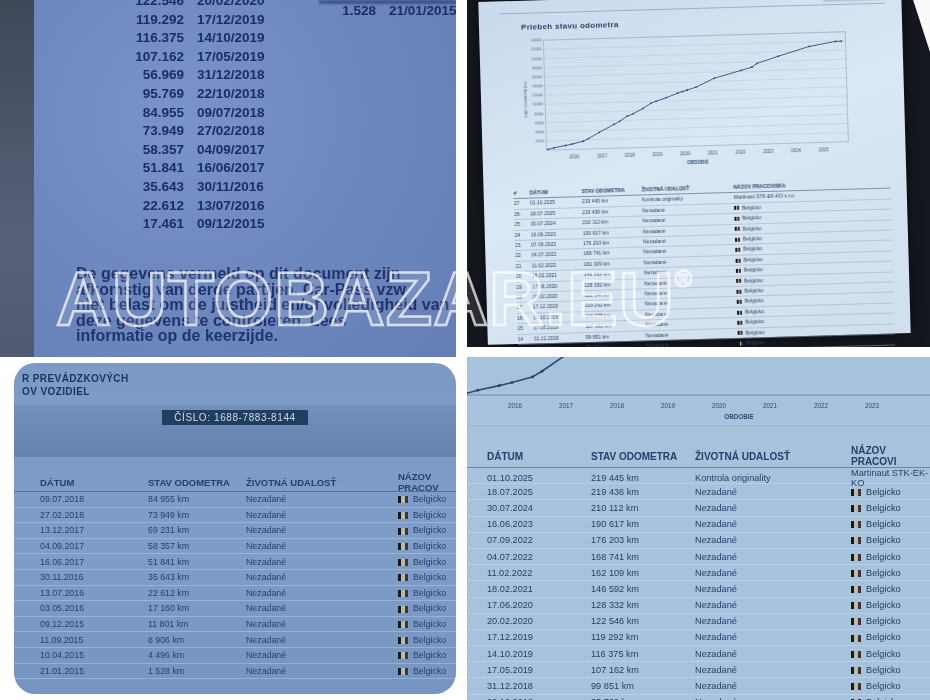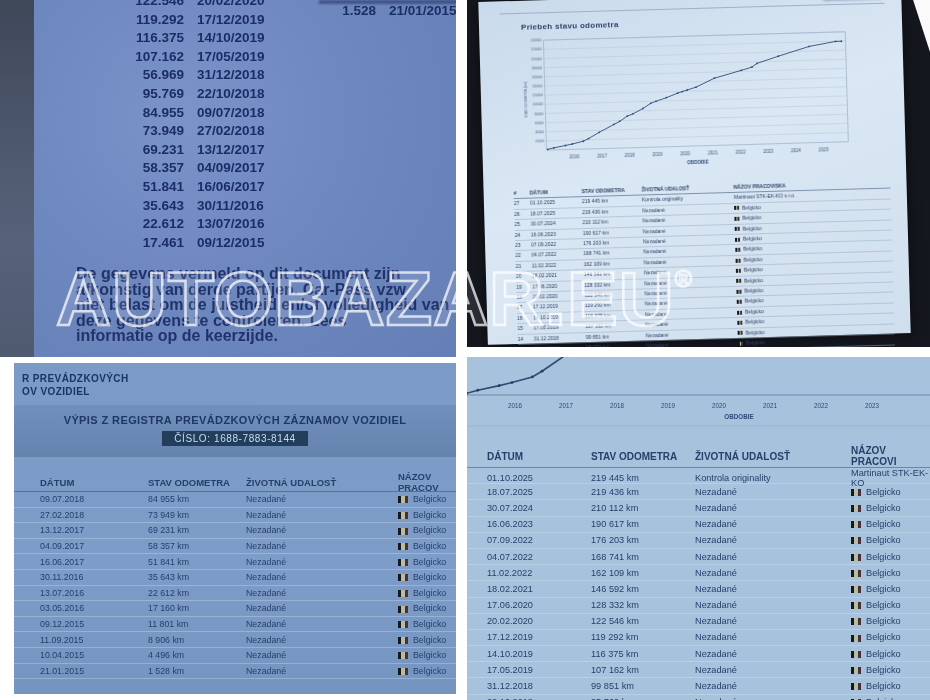--- a/index.html
+++ b/index.html
@@ -45,21 +45,21 @@
   .mini-row{display:grid;grid-template-columns:16px 52px 60px 92px auto;
             line-height:9.4px;border-bottom:.5px solid rgba(150,170,195,.5);}
   .mini-row.head{font-weight:700;border-bottom:.8px solid #7e92ad;}
   .flag{display:inline-block;vertical-align:middle;margin-right:3px;
         background:linear-gradient(90deg,#151820 0 33%,#b9bd9e 33% 66%,#463039 66% 100%);}
   .flag.tiny{width:5px;height:4px;}
   .flag.small{width:10px;height:7px;margin-right:5px;}
 
   
   .photo-bl{position:absolute;left:14px;top:6px;right:0;bottom:6px;
-            background:linear-gradient(180deg,#7b9ac6,#7d9cc8 60%,#7694c0);}
+            background:linear-gradient(180deg,#7b9ac6,#7d9cc8 60%,#7694c0);border-radius:21px;}
   .reg-partial{position:absolute;left:8px;top:10px;font-size:10px;font-weight:700;
                color:#1c3366;line-height:12.5px;letter-spacing:.4px;}
   .reg-banner{position:absolute;left:0;right:0;top:42px;height:52px;
               background:linear-gradient(180deg,rgba(47,76,114,.14),rgba(47,76,114,.30));}
   .reg-banner-title{margin-top:9px;text-align:center;font-size:11px;font-weight:700;
                     color:#1e3766;letter-spacing:.4px;}
   .reg-banner-badge{display:table;margin:5px auto 0;background:#223e5c;color:#c8dcee;
                     font-size:10px;font-weight:400;padding:2px 12px;letter-spacing:.6px;}
   .reg-table{position:absolute;left:0;right:0;}
   #bl-table{top:108px;}
@@ -113,24 +113,20 @@
           <span class="cp-val">95.769</span>
           <span class="cp-date">22/10/2018</span>
         </div>
         <div class="cp-row">
           <span class="cp-val">84.955</span>
           <span class="cp-date">09/07/2018</span>
         </div>
         <div class="cp-row">
           <span class="cp-val">73.949</span>
           <span class="cp-date">27/02/2018</span>
-        </div>
-        <div class="cp-row">
-          <span class="cp-val">69.231</span>
-          <span class="cp-date">13/12/2017</span>
         </div>
         <div class="cp-row">
           <span class="cp-val">58.357</span>
           <span class="cp-date">04/09/2017</span>
         </div>
         <div class="cp-row">
           <span class="cp-val">51.841</span>
           <span class="cp-date">16/06/2017</span>
         </div>
         <div class="cp-row">
@@ -353,21 +349,20 @@
   <div class="corner-white"></div>
 </div>
 
 <div class="tile" id="tile-bl">
   <div class="photo-bl">
     <div class="reg-partial">
       <div>R PREVÁDZKOVÝCH</div>
       <div>OV VOZIDIEL</div>
     </div>
     <div class="reg-banner">
-      <div class="reg-banner-title">VÝPIS Z REGISTRA PREVÁDZKOVÝCH ZÁZNAMOV VOZIDIEL</div>
       <div class="reg-banner-badge">ČÍSLO: 1688-7883-8144</div>
     </div>
     <div class="reg-table" id="bl-table">
         <div class="reg-row head">
           <span>DÁTUM</span>
           <span>STAV ODOMETRA</span>
           <span>ŽIVOTNÁ UDALOSŤ</span>
           <span>NÁZOV PRACOV</span>
         </div>
         <div class="reg-row">

